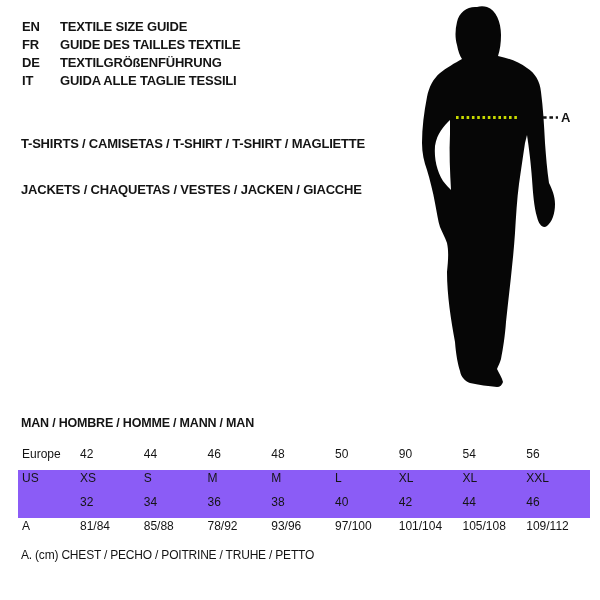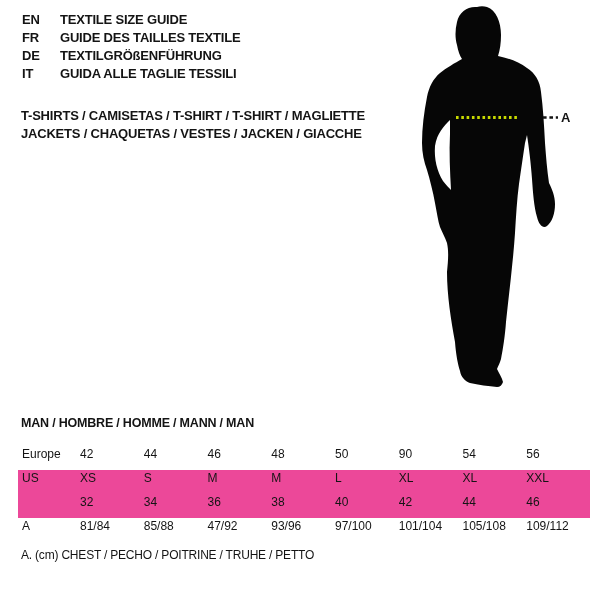--- a/index.html
+++ b/index.html
@@ -3,43 +3,43 @@
 <meta charset="utf-8">
 <style>
   html,body{margin:0;padding:0;}
   body{
     width:600px;height:600px;background:#ffffff;position:relative;overflow:hidden;
     font-family:"Liberation Sans","DejaVu Sans",sans-serif;color:#141414;
   }
   .abs{position:absolute;}
 
   
-  .langs{left:22px;top:11px;}
+  .langs{left:22px;top:18px;}
   .lang-row{display:flex;height:18px;line-height:18px;font-size:13px;font-weight:700;letter-spacing:-0.2px;}
   .lang-row .code{width:38px;flex:0 0 38px;}
 
   
   .cats{left:21px;top:107px;}
-  .cat-line{height:18px;line-height:18px;font-size:13px;font-weight:700;letter-spacing:-0.2px;}
+  .cat-line{height:18px;line-height:18px;font-size:13px;font-weight:700;letter-spacing:-0.2px;margin-top:28px;}
 
   
   .fig{left:395px;top:0;width:190px;height:400px;}
   .fig svg{display:block;width:190px;height:400px;}
 
   
   .section-title{left:21px;top:416px;font-size:12.5px;font-weight:700;letter-spacing:-0.2px;}
 
   
   .size-table{left:18px;top:446px;width:572px;font-size:12px;}
   .thead{
     background:#c5c5c5;border-top:1px solid #a9a9a9;height:16px;line-height:16px;
     padding-left:4px;font-size:11.5px;color:#1c1c1c;
   }
   .trow{display:grid;grid-template-columns:62px repeat(8,1fr);height:24px;line-height:17px;}
-  .trow.stripe{background:#ec4899;}
+  .trow.stripe{background:#8b5cf6;}
   .tlabel{padding-left:4px;text-align:left;}
   .tcell{text-align:left;}
 
   
   .footnote{left:21px;top:548px;font-size:12px;font-weight:400;letter-spacing:-0.2px;}
 </style>
 </head>
 <body>
 
 <div class="abs langs">
@@ -154,21 +154,21 @@
     <div class="tcell">40</div>
     <div class="tcell">42</div>
     <div class="tcell">44</div>
     <div class="tcell">46</div>
   </div>
 
   <div class="trow">
     <div class="tlabel">A</div>
     <div class="tcell">81/84</div>
     <div class="tcell">85/88</div>
-    <div class="tcell">47/92</div>
+    <div class="tcell">78/92</div>
     <div class="tcell">93/96</div>
     <div class="tcell">97/100</div>
     <div class="tcell">101/104</div>
     <div class="tcell">105/108</div>
     <div class="tcell">109/112</div>
   </div>
 </div>
 
 <div class="abs footnote">A. (cm) CHEST / PECHO / POITRINE / TRUHE / PETTO</div>
 

